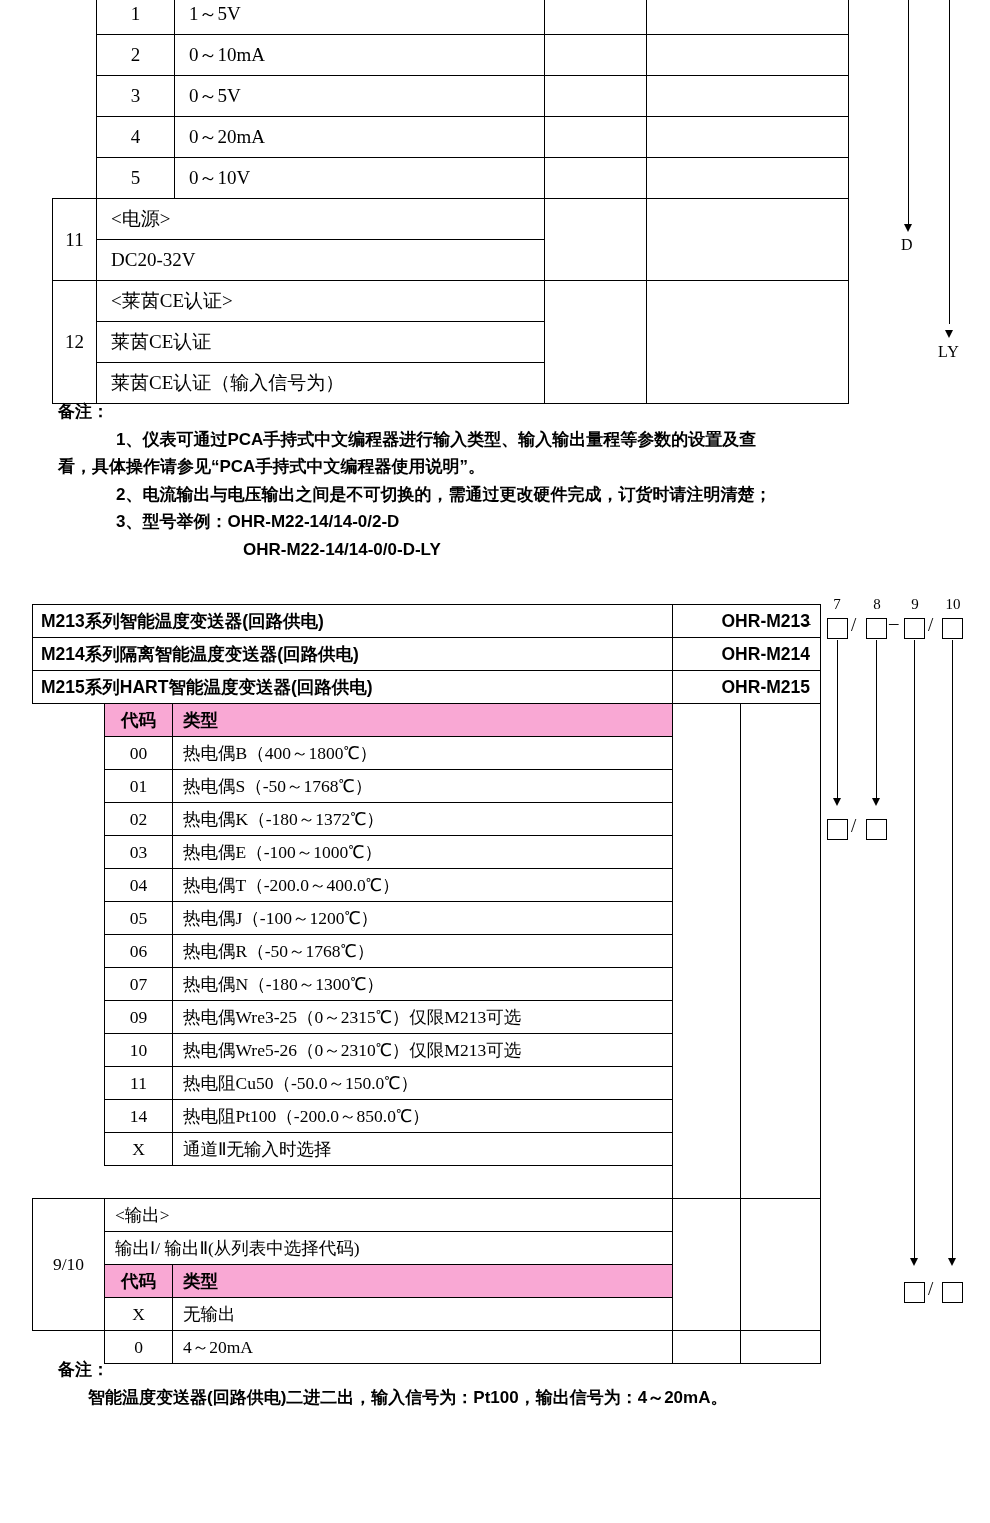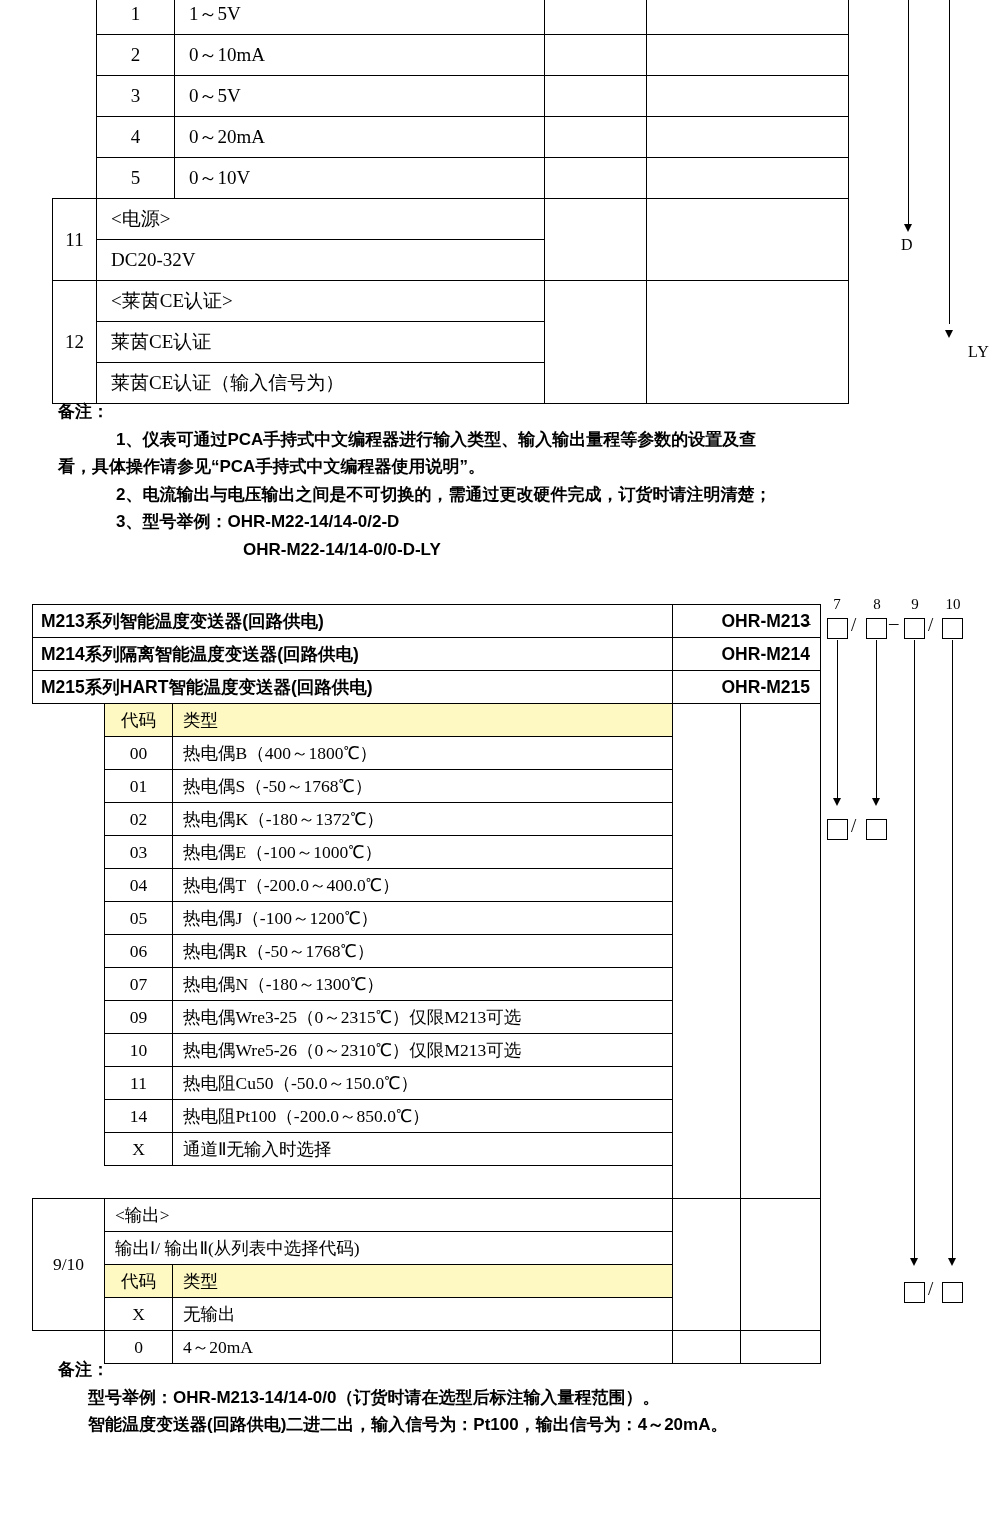--- a/index.html
+++ b/index.html
@@ -81,22 +81,22 @@
   }
   .model-row td {
     font-family: "Liberation Sans", sans-serif;
     font-weight: bold;
     font-size: 16.5px;
     height: 29px;
   }
   .model-name { padding-left: 8px !important; }
   .model-code { text-align: right; padding-right: 10px !important; font-weight: bold; }
   .hdr-gray {
-    background: #fef9c3;
-    font-weight: normal;
+    background: #f9a8d4;
+    font-weight: bold;
   }
   .code-col { text-align: center; width: 68px; }
   .type-col { padding-left: 10px !important; }
   .sec-num { text-align: center; font-size: 17.5px; }
 
   
   .diagram {
     position: absolute;
   }
   .dnum {
@@ -225,21 +225,21 @@
 </tbody>
   </table>
 
 <div class="diagram" style="left:0;top:0;width:990px;height:400px;">
   <div class="vline" style="left:908px;top:-6px;height:230px;"></div>
   <div class="arrowhead" style="left:903.5px;top:224px;"></div>
   <div class="dlabel" style="left:901px;top:236px;">D</div>
 
   <div class="vline" style="left:949px;top:-6px;height:330px;"></div>
   <div class="arrowhead" style="left:944.5px;top:330px;"></div>
-  <div class="dlabel" style="left:968px;top:343px;">LY</div>
+  <div class="dlabel" style="left:938px;top:343px;">LY</div>
 </div>
 
 <div class="remarks" style="left:58px;top:398px;width:900px;">
   <p class="r-title">备注：</p>
   <p class="r-line indent2">1、仪表可通过PCA手持式中文编程器进行输入类型、输入输出量程等参数的设置及查</p>
   <p class="r-line">看，具体操作请参见“PCA手持式中文编程器使用说明”。</p>
   <p class="r-line indent2">2、电流输出与电压输出之间是不可切换的，需通过更改硬件完成，订货时请注明清楚；</p>
   <p class="r-line indent2">3、型号举例：OHR-M22-14/14-0/2-D</p>
   <p class="r-line indent3">OHR-M22-14/14-0/0-D-LY</p>
 </div>
@@ -388,15 +388,14 @@
   <div class="vline" style="left:952px;top:640px;height:620px;"></div>
   <div class="arrowhead" style="left:948px;top:1258px;"></div>
 
   <div class="dbox" style="left:904px;top:1282px;"></div>
   <div class="dslash" style="left:928px;top:1278px;">/</div>
   <div class="dbox" style="left:942px;top:1282px;"></div>
 </div>
 
 <div class="remarks" style="left:58px;top:1356px;width:910px;">
   <p class="r-title">备注：</p>
-  <p class="r-line indent1">型号举例：OHR-M213-14/14-0/0（订货时请在选型后标注输入量程范围）。</p>
   <p class="r-line indent1">智能温度变送器(回路供电)二进二出，输入信号为：Pt100，输出信号为：4～20mA。</p>
 </div>
 
 </body></html>

